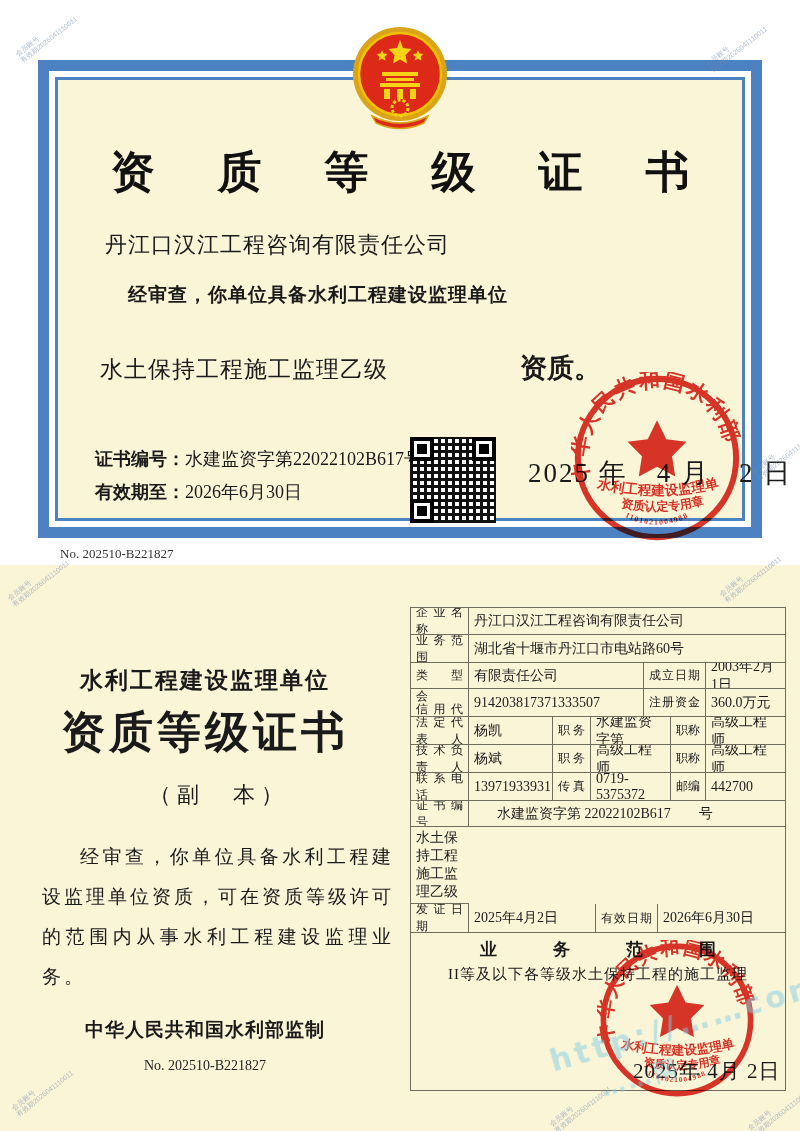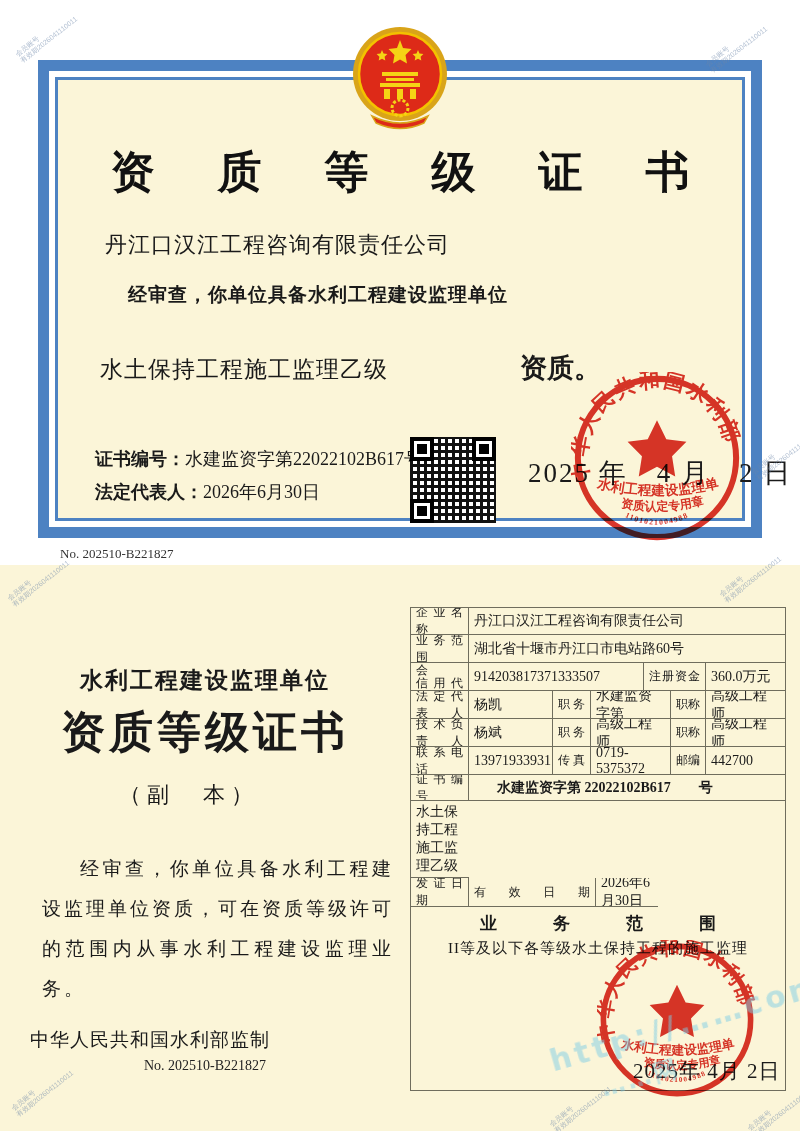--- a/index.html
+++ b/index.html
@@ -36,26 +36,26 @@
   
   .seal{position:absolute;mix-blend-mode:multiply;opacity:.93;}
   .seal1{left:571px;top:372px;width:172px;height:172px;}
   .seal2{left:597px;top:940px;width:160px;height:160px;}
   
   .back{position:absolute;left:0;top:565px;width:800px;height:566px;background:#fbf5d8;}
   .back-h1{position:absolute;left:30px;top:100px;width:350px;text-align:center;
     font-size:23px;font-weight:bold;letter-spacing:2px;}
   .back-h2{position:absolute;left:30px;top:138px;width:350px;text-align:center;
     font-size:44px;font-weight:bold;letter-spacing:4px;}
-  .back-copy{position:absolute;left:14px;top:215px;width:350px;text-align:center;
+  .back-copy{position:absolute;left:44px;top:215px;width:350px;text-align:center;
     font-size:22px;letter-spacing:6px;}
-  .back-para{position:absolute;left:42px;top:284px;width:352px;font-size:19px;
+  .back-para{position:absolute;left:42px;top:272px;width:352px;font-size:19px;
     letter-spacing:3px;line-height:40px;text-indent:2em;text-align:justify;}
-  .back-issuer{position:absolute;left:30px;top:462px;width:350px;
-    font-size:19px;font-weight:normal;letter-spacing:1px;}
+  .back-issuer{position:absolute;left:30px;top:452px;width:350px;text-align:center;
+    font-size:19px;font-weight:bold;letter-spacing:1px;}
   .back-serial{position:absolute;left:30px;top:493px;width:350px;text-align:center;
     font-size:14px;color:#222;}
   .back-date{position:absolute;left:633px;top:492px;font-size:21px;letter-spacing:1px;white-space:nowrap;}
   
   .tbl{position:absolute;left:410px;top:607px;width:376px;height:484px;
     border:1px solid #6f6d5d;box-sizing:border-box;font-size:13px;}
   .row{display:grid;box-sizing:border-box;}
   .cell{border-right:1px solid #6f6d5d;border-bottom:1px solid #6f6d5d;
     box-sizing:border-box;display:flex;align-items:center;padding:1px 5px;overflow:hidden;}
   .cell:last-child{border-right:none;}
@@ -116,21 +116,21 @@
 <div class="front-title">资 质 等 级 证 书</div>
 <div class="front-company">丹江口汉江工程咨询有限责任公司</div>
 <div class="front-statement">经审查，你单位具备水利工程建设监理单位</div>
 <div class="front-grade">水土保持工程施工监理乙级</div>
 <div class="front-zizhi">资质。</div>
 
 <div class="front-row r1">
   <span class="lbl">证书编号：</span><span>水建监资字第22022102B617号</span>
 </div>
 <div class="front-row r2">
-  <span class="lbl">法定代表人：</span><span>2026年6月30日</span>
+  <span class="lbl">有效期至：</span><span>2026年6月30日</span>
 </div>
 
 <div class="qr">
   <div class="noise"></div>
   <div class="f tl"></div>
   <div class="f tr"></div>
   <div class="f bl"></div>
 </div>
 
 <div class="front-date">2025 年　4 月　2 日</div>
@@ -168,20 +168,30 @@
         <span class="j">企业名称</span>
       </div>
     <div class="cell valc">丹江口汉江工程咨询有限责任公司</div>
   </div>
   <div class="row r-a h28">
     <div class="cell lblc">
         <span class="j">业务范围</span>
       </div>
     <div class="cell valc">湖北省十堰市丹江口市电站路60号</div>
   </div>
+  <div class="row r-b h26">
+    <div class="cell lblc">
+        <span class="j">类型</span>
+      </div>
+    <div class="cell valc">有限责任公司</div>
+    <div class="cell lblc">
+        <span class="j">成立日期</span>
+      </div>
+    <div class="cell valc">2003年2月1日</div>
+  </div>
   <div class="row r-b h28">
     <div class="cell lblc">
       <span class="credit-lbl">
           <span>统一社会</span>
           <span>信用代码</span>
         </span>
     </div>
     <div class="cell valc">914203817371333507</div>
     <div class="cell lblc">
         <span class="j">注册资金</span>
@@ -227,29 +237,30 @@
     <div class="cell valc">0719-5375372</div>
     <div class="cell lblc">
         <span class="j">邮编</span>
       </div>
     <div class="cell valc">442700</div>
   </div>
   <div class="row r-a h26">
     <div class="cell lblc">
         <span class="j">证书编号</span>
       </div>
-    <div class="cell valc" style="padding-left:28px;font-weight:bold;">水建监资字第 22022102B617　　号</div>
+    <div class="cell valc" style="padding-left:28px;">水建监资字第 22022102B617　　号</div>
   </div>
   <div class="row r-a h77">
     <div class="cell valc" style="align-items:center;">水土保持工程施工监理乙级</div>
   </div>
   <div class="row r-d h29">
     <div class="cell lblc">
         <span class="j">发证日期</span>
       </div>
+    <div class="cell valc">2025年4月2日</div>
     <div class="cell lblc">
         <span class="j">有效日期</span>
       </div>
     <div class="cell valc">2026年6月30日</div>
   </div>
   <div class="cell bigcell" style="border-right:none;">
     <div class="scope-h">业务范围</div>
     <div class="scope-t">II等及以下各等级水土保持工程的施工监理</div>
   </div>
 </div>

